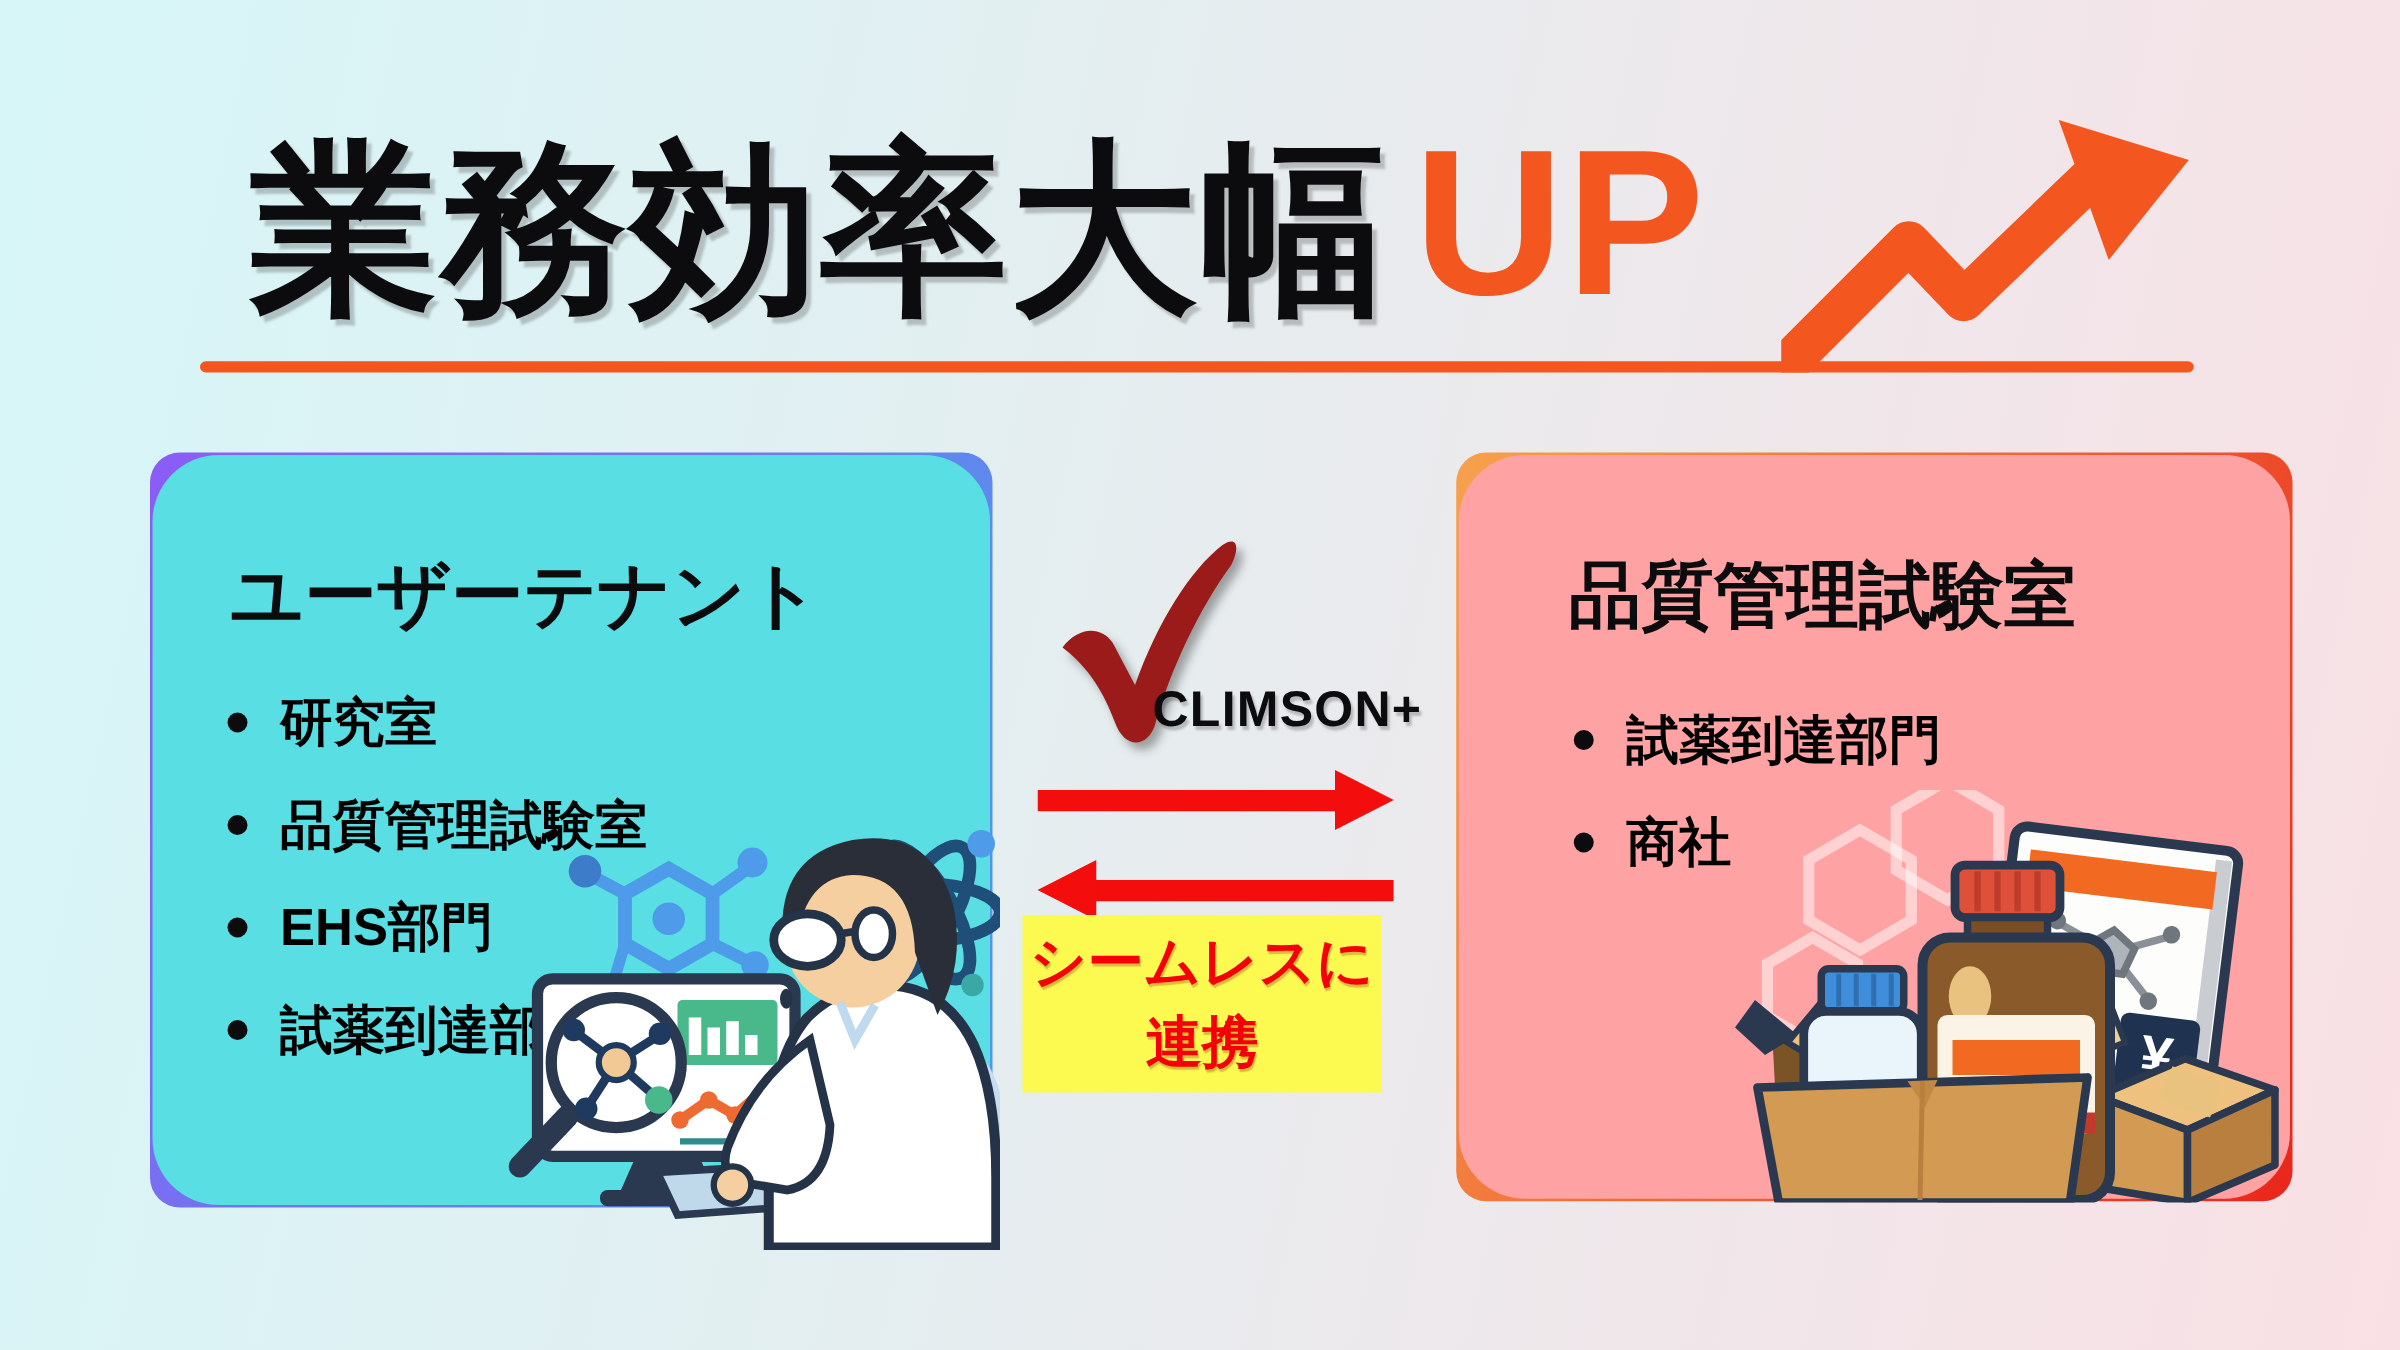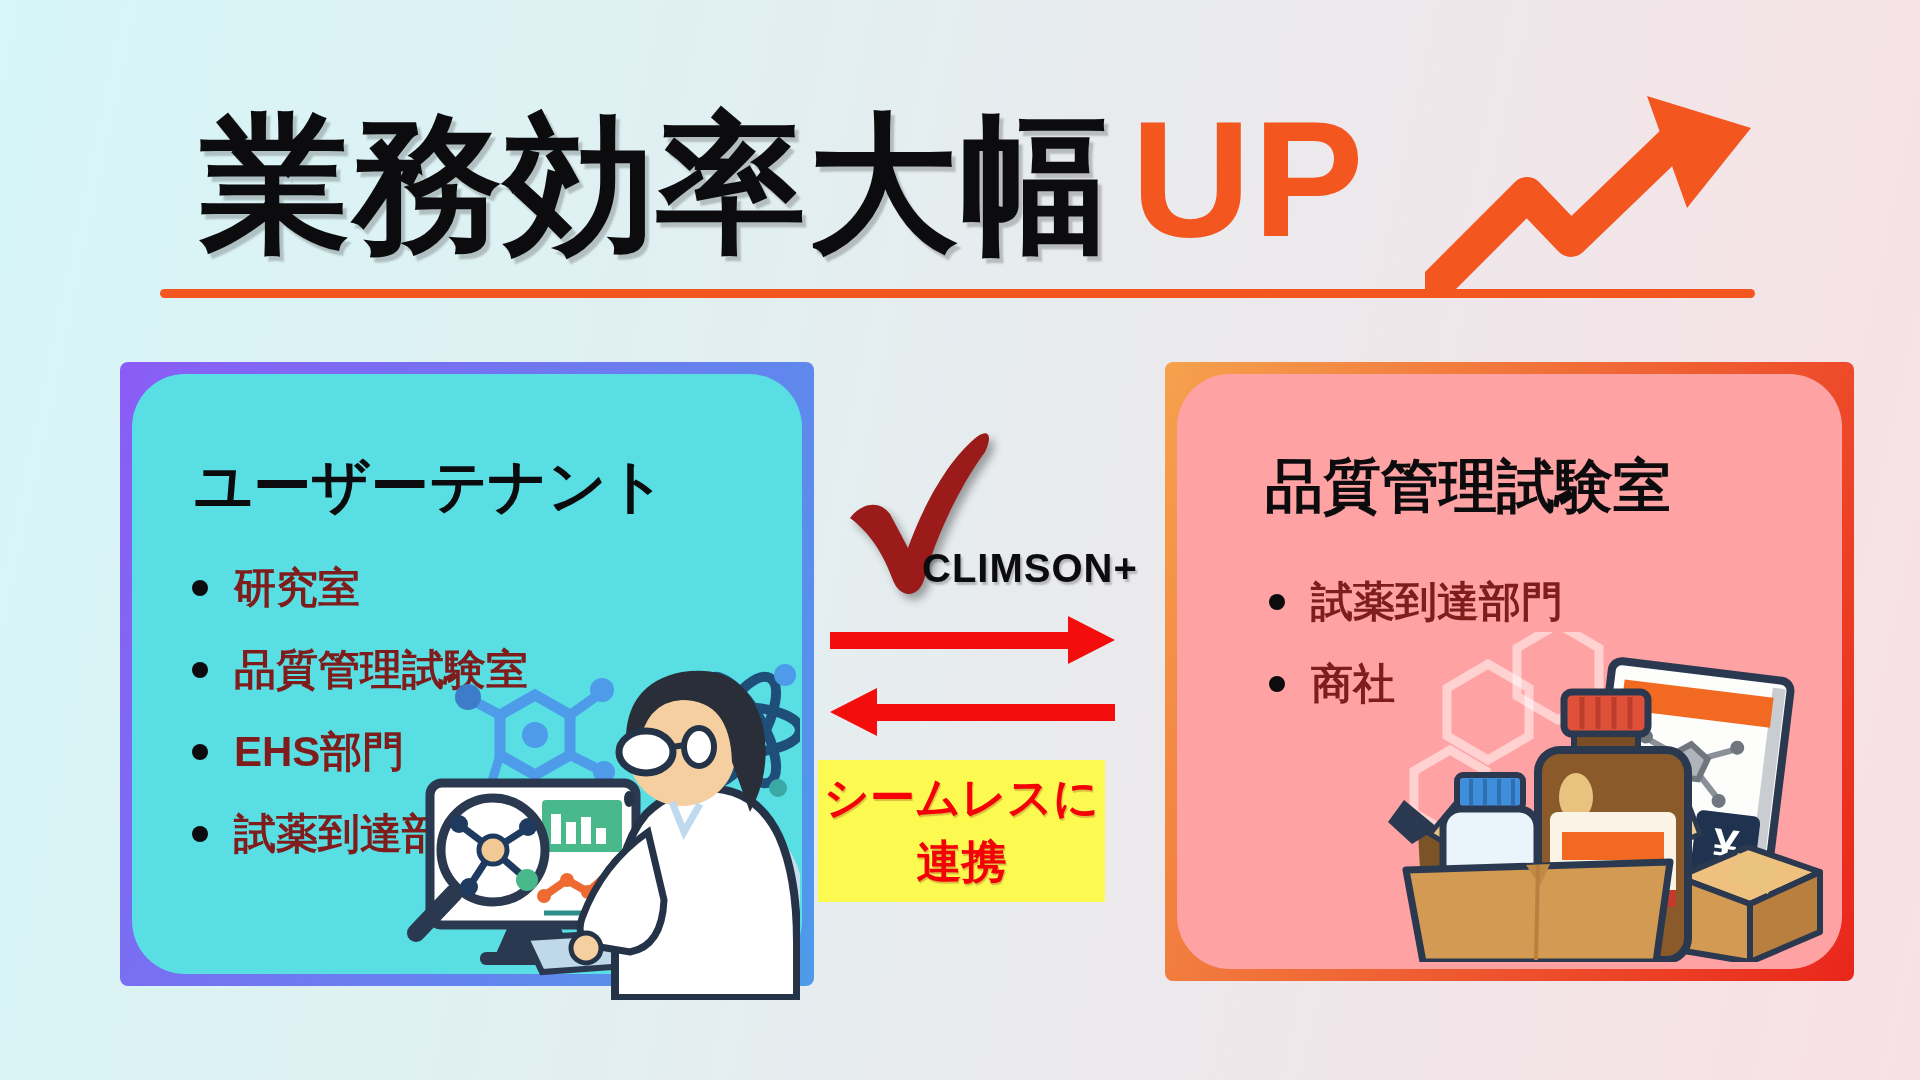--- a/index.html
+++ b/index.html
@@ -8,39 +8,39 @@
     background:linear-gradient(102deg,#d6f6f8 0%,#e2eff1 38%,#ece9ec 62%,#f9e0e4 100%);
     font-family:"Liberation Sans","DejaVu Sans",sans-serif;color:#0e0e10;
   }
   
   .title{position:absolute;left:200px;top:96px;white-space:nowrap;line-height:1;display:flex;align-items:baseline;}
   .title .jp{font-size:150px;font-weight:800;letter-spacing:2px;color:#0c0c0e;text-shadow:4px 5px 2px rgba(60,60,60,.28);text-align:center;}
   .title .up{font-size:166px;font-weight:700;color:#F4561F;margin-left:19px;letter-spacing:2px;}
   .trend-arrow{position:absolute;left:1425px;top:88px;}
   .underline{position:absolute;left:160px;top:289px;width:1595px;height:9px;background:#F4561F;border-radius:5px;}
   
-  .box-wrap{position:absolute;border-radius:8px;padding:12px;}
+  .box-wrap{position:absolute;border-radius:24px;padding:2px;}
   .box-wrap.user{left:120px;top:362px;width:670px;height:600px;background:linear-gradient(115deg,#8B5CF6,#4D9BE9);}
   .box-wrap.vendor{left:1165px;top:362px;width:665px;height:595px;background:linear-gradient(115deg,#F6A14D,#E9261B);}
   .box-inner{width:100%;height:100%;border-radius:53px;position:relative;overflow:hidden;}
   .box-wrap.user .box-inner{background:#58DEE3;}
   .box-wrap.vendor .box-inner{background:#FFA2A3;}
   .box-title{font-size:58px;font-weight:800;margin:74px 0 0 62px;color:#0c0c0e;}
   .box-wrap.vendor .box-title{margin-left:88px;}
   .bullets{margin:34px 0 0 60px;padding:0;list-style:none;}
   .box-wrap.vendor .bullets{margin-left:92px;margin-top:48px;}
-  .bullets li{display:flex;align-items:center;margin-bottom:26px;font-size:42px;font-weight:700;color:#7f1d1d;}
+  .bullets li{display:flex;align-items:center;margin-bottom:26px;font-size:42px;font-weight:700;color:#000000;}
   .bullets .dot{width:16px;height:16px;border-radius:50%;background:#0c0c0e;margin-right:26px;flex:0 0 auto;}
   
   .check{position:absolute;left:838px;top:426px;filter:drop-shadow(5px 6px 4px rgba(40,40,40,.40));}
   .brand{position:absolute;left:922px;top:546px;font-size:40px;font-weight:800;letter-spacing:1px;color:#0c0c0e;text-shadow:2px 3px 2px rgba(0,0,0,.22);}
   .arrow-right{position:absolute;left:830px;top:614px;}
   .arrow-left{position:absolute;left:830px;top:686px;}
   .seamless{
-    position:absolute;left:818px;top:760px;width:287px;height:142px;background:#FCF951;
+    position:absolute;left:818px;top:732px;width:287px;height:142px;background:#FCF951;
     display:flex;flex-direction:column;align-items:center;justify-content:center;
     font-family:"Liberation Serif","DejaVu Serif",serif;font-weight:700;font-size:45px;line-height:1.42;
     color:#F40006;text-shadow:1px 2px 1px rgba(120,0,0,.25);
   }
   
   .lab-illo{position:absolute;left:330px;top:600px;z-index:5;}
   .ship-illo{position:absolute;left:1388px;top:632px;z-index:5;}
 </style>
 </head>
 <body>

